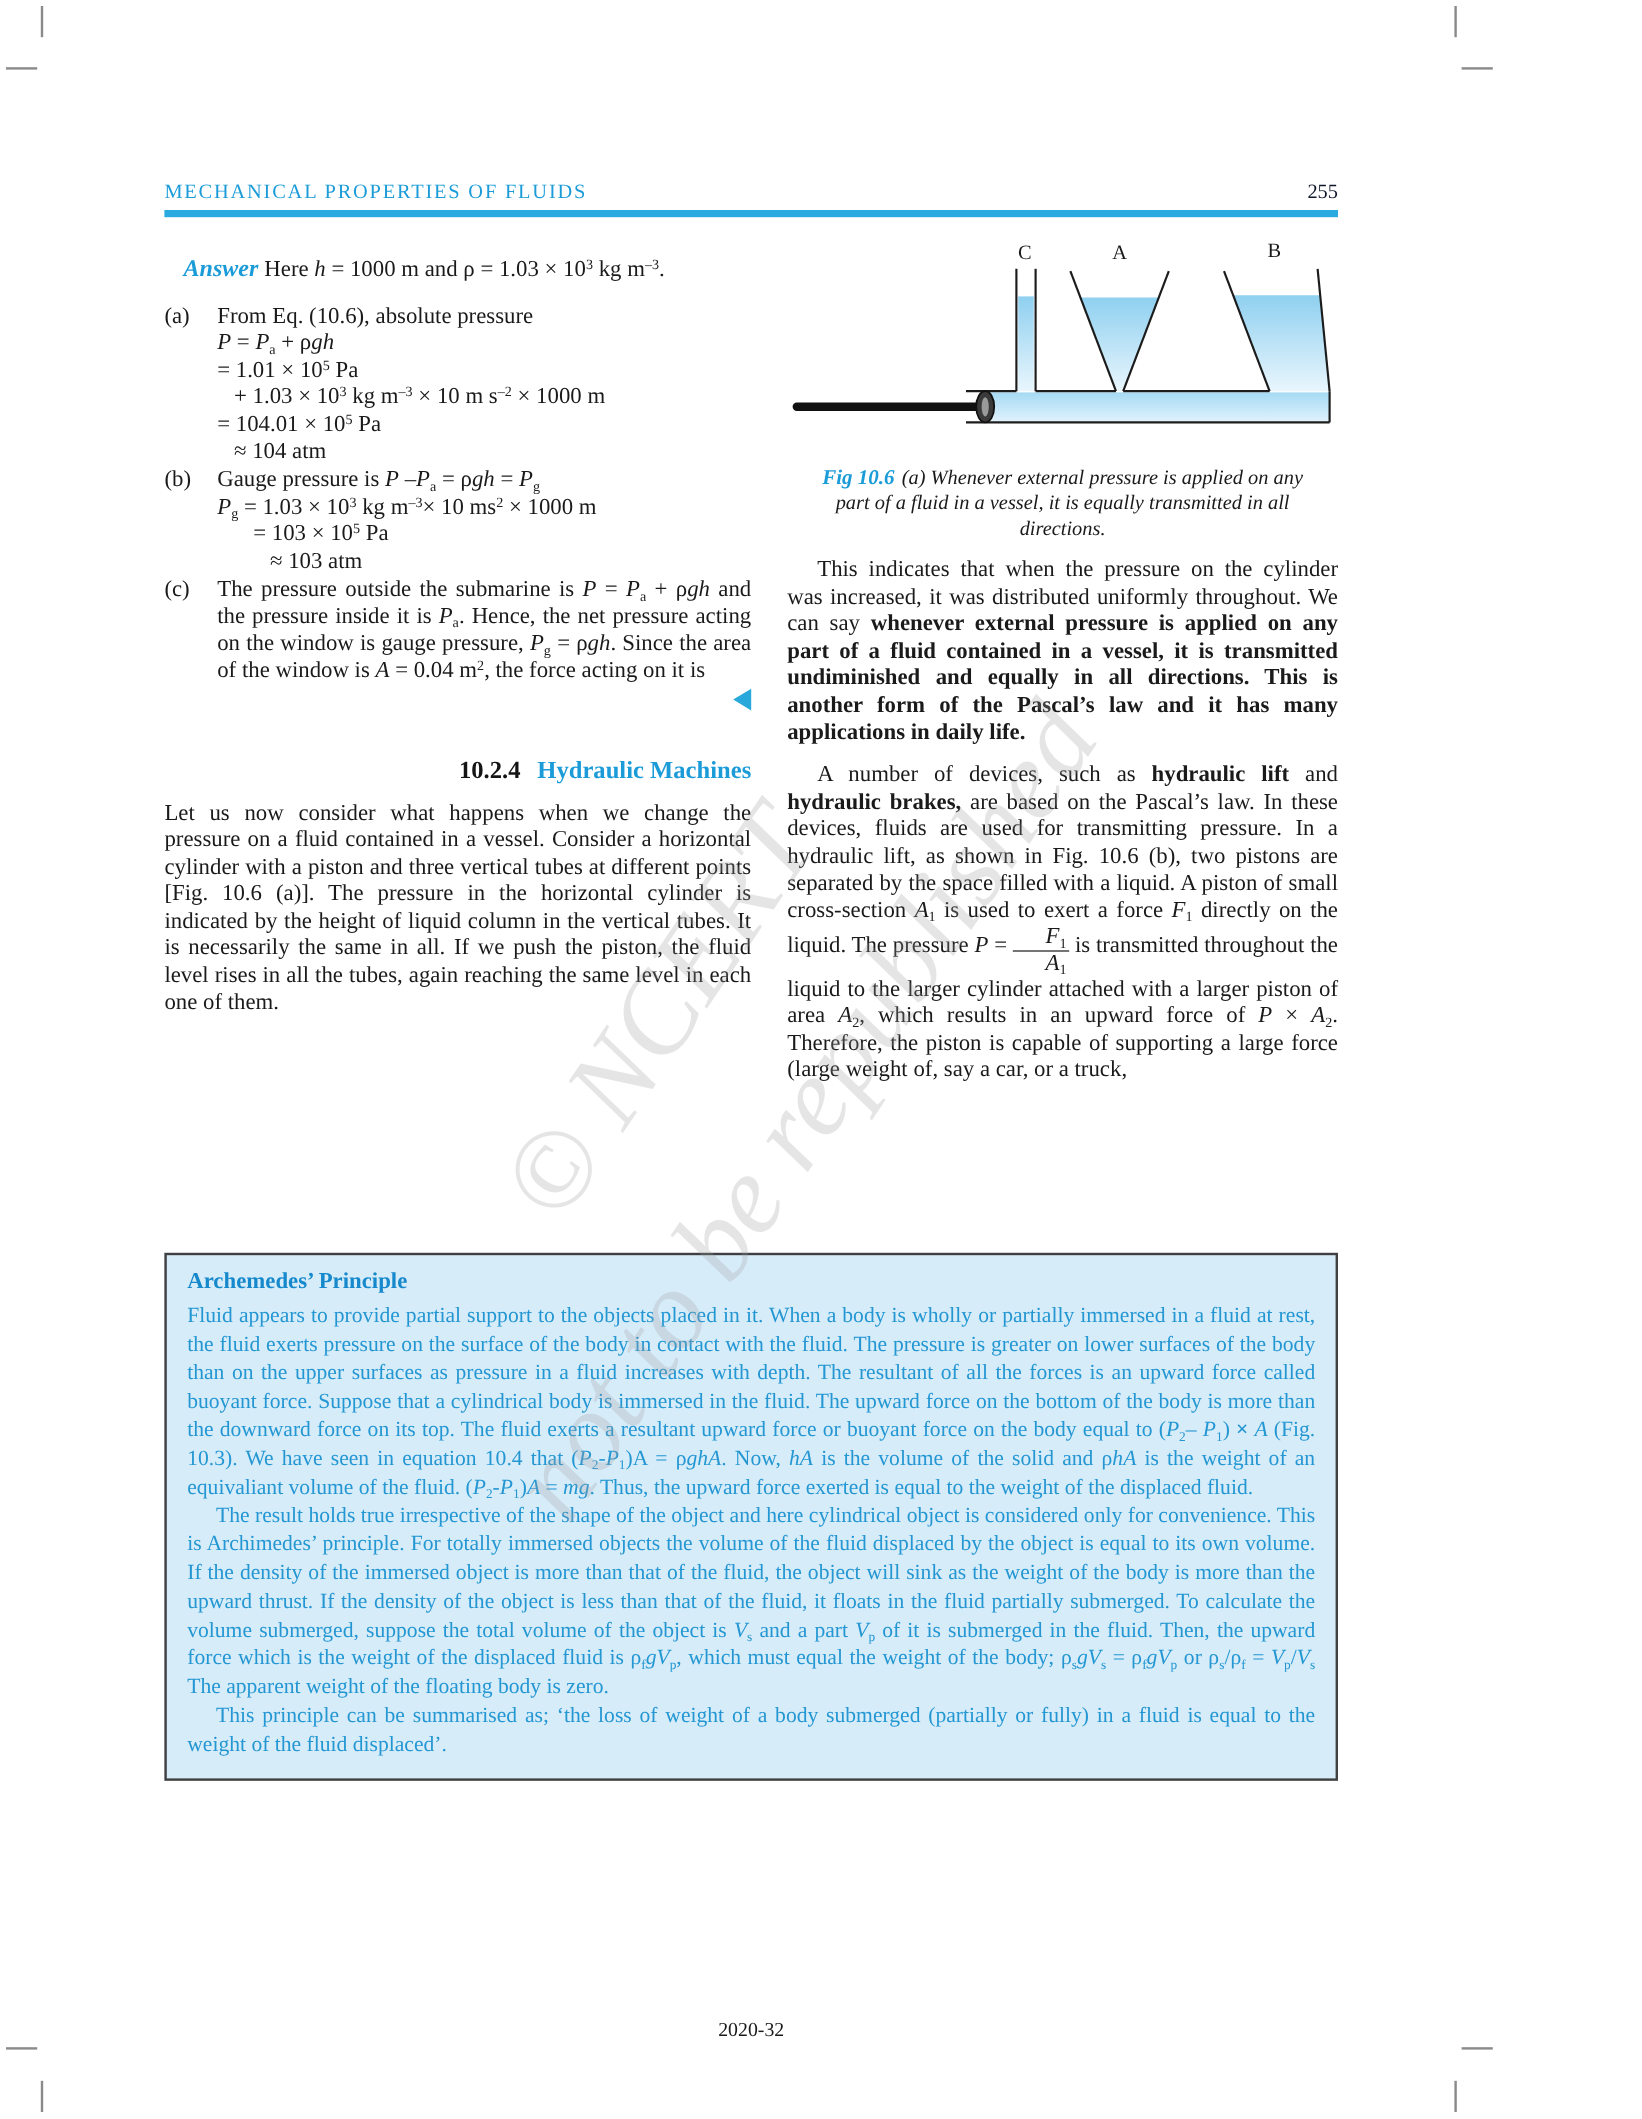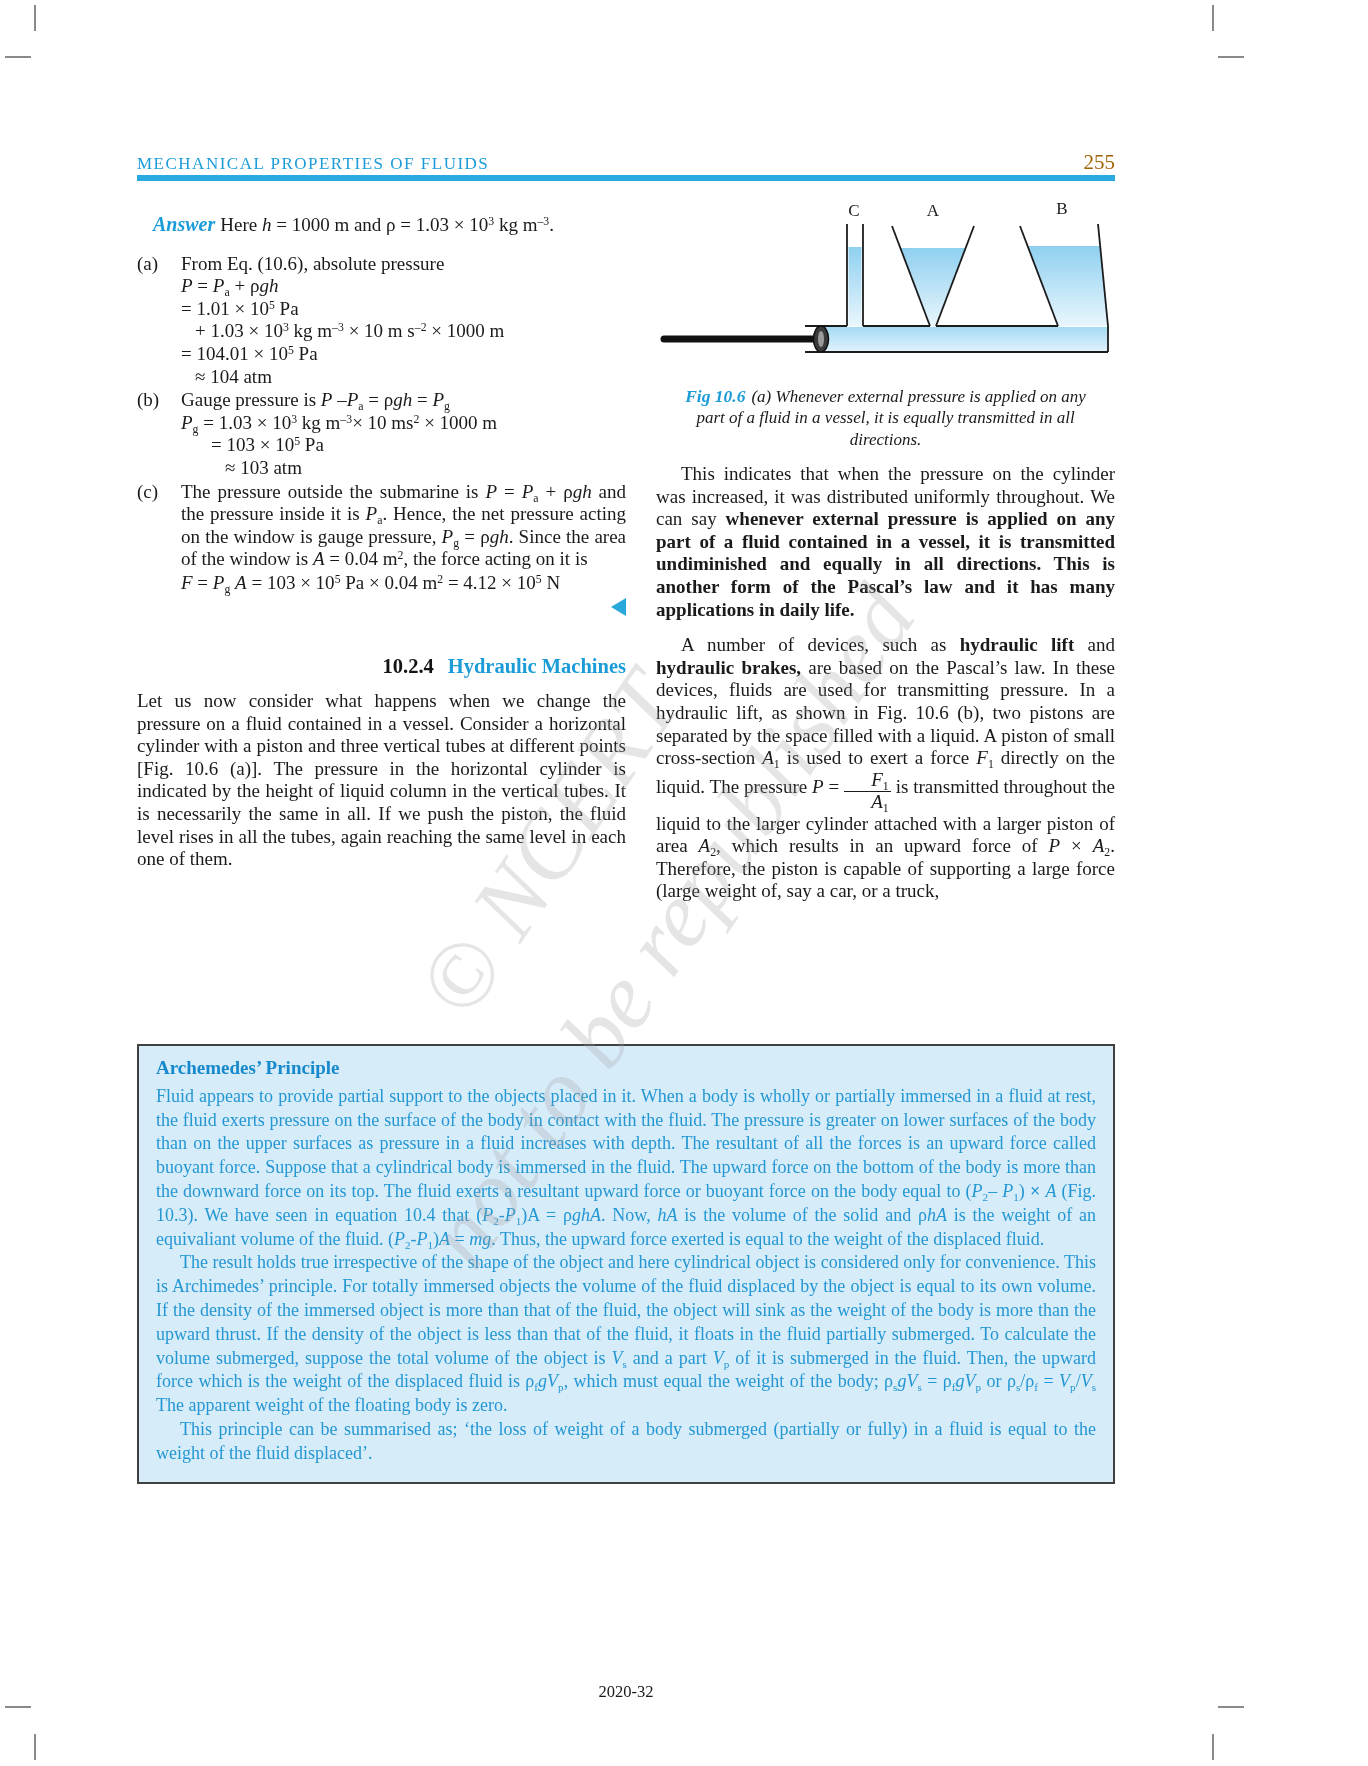--- a/index.html
+++ b/index.html
@@ -2,21 +2,21 @@
 <html><head>
 <meta charset="utf-8">
 <style>
   html,body{margin:0;padding:0;background:#fff;}
   .page{position:relative;width:1368px;height:1766px;background:#fff;overflow:hidden;
         font-family:"Liberation Serif",serif;color:#1a1a1a;}
   
   .header{position:absolute;left:137px;top:150px;width:978px;display:flex;
           justify-content:space-between;align-items:baseline;}
   .header-title{font-size:17px;letter-spacing:1.5px;color:#1b9cd8;}
-  .page-num{font-size:21px;color:#a16207;}
+  .page-num{font-size:17px;color:#0f172a;}
   .rule{position:absolute;left:137px;top:175px;width:978px;height:6px;background:#29abe2;}
   
   .col-left{position:absolute;left:137px;top:197px;width:489px;font-size:19px;
             line-height:22.6px;text-align:justify;}
   .col-right{position:absolute;left:656px;top:202px;width:459px;font-size:19px;
              line-height:22.6px;text-align:justify;}
   sub,sup{font-size:0.62em;line-height:0;}
   sub{vertical-align:-0.32em;}
   sup{vertical-align:0.5em;}
   .ans-intro{margin:16px;}
@@ -105,21 +105,20 @@
         <div class="eq"><i>P</i><sub>g</sub> = 1.03 × 10<sup>3</sup> kg m<sup>–3</sup>× 10 ms<sup>2</sup> × 1000 m</div>
         <div class="eq ind2">= 103 × 10<sup>5</sup> Pa</div>
         <div class="eq ind3">≈ 103 atm</div>
       </div>
     </div>
 
     <div class="item">
       <div class="marker">(c)</div>
       <div class="body">
         <div>The pressure outside the submarine is <i>P</i> = <i>P</i><sub>a</sub> + ρ<i>gh</i> and the pressure inside it is <i>P</i><sub>a</sub>. Hence, the net pressure acting on the window is gauge pressure, <i>P</i><sub>g</sub> = ρ<i>gh</i>. Since the area of the window is <i>A</i> = 0.04 m<sup>2</sup>, the force acting on it is</div>
-        <div class="f-eq"><i>F</i> = <i>P</i><sub>g</sub> <i>A</i> = 103 × 10<sup>5</sup> Pa × 0.04 m<sup>2</sup> = 4.12 × 10<sup>5</sup> N</div>
       </div>
     </div>
 
     <div class="pointer-row">
       <span class="tri-left"></span>
     </div>
 
     <div class="sec-head">
       <span class="sec-num">10.2.4</span><span class="sec-title">Hydraulic Machines</span>
     </div>

